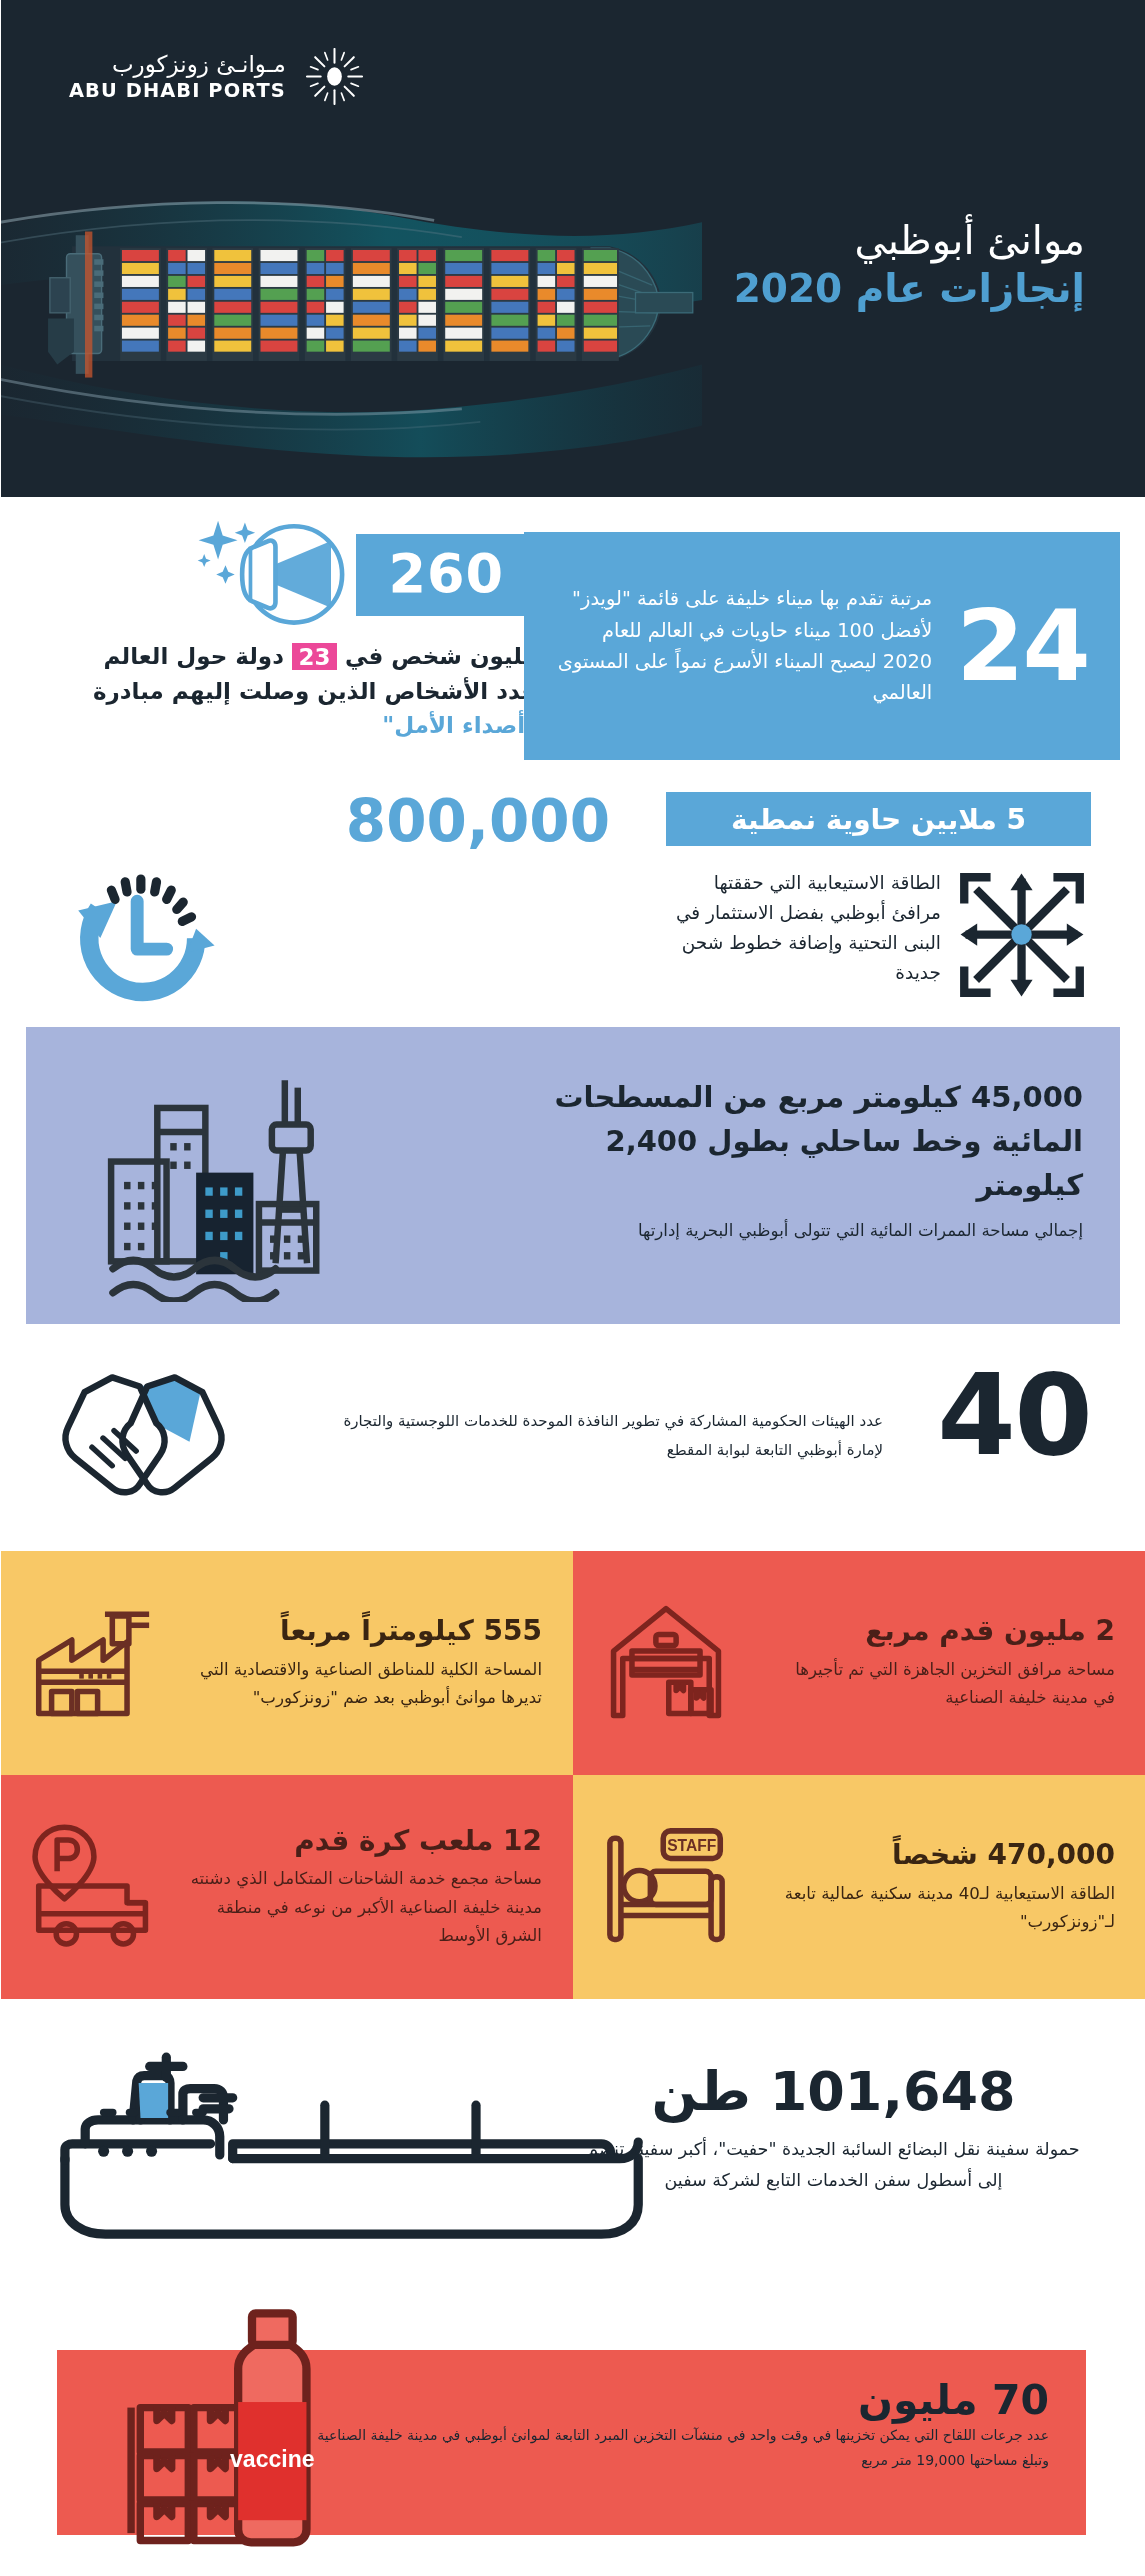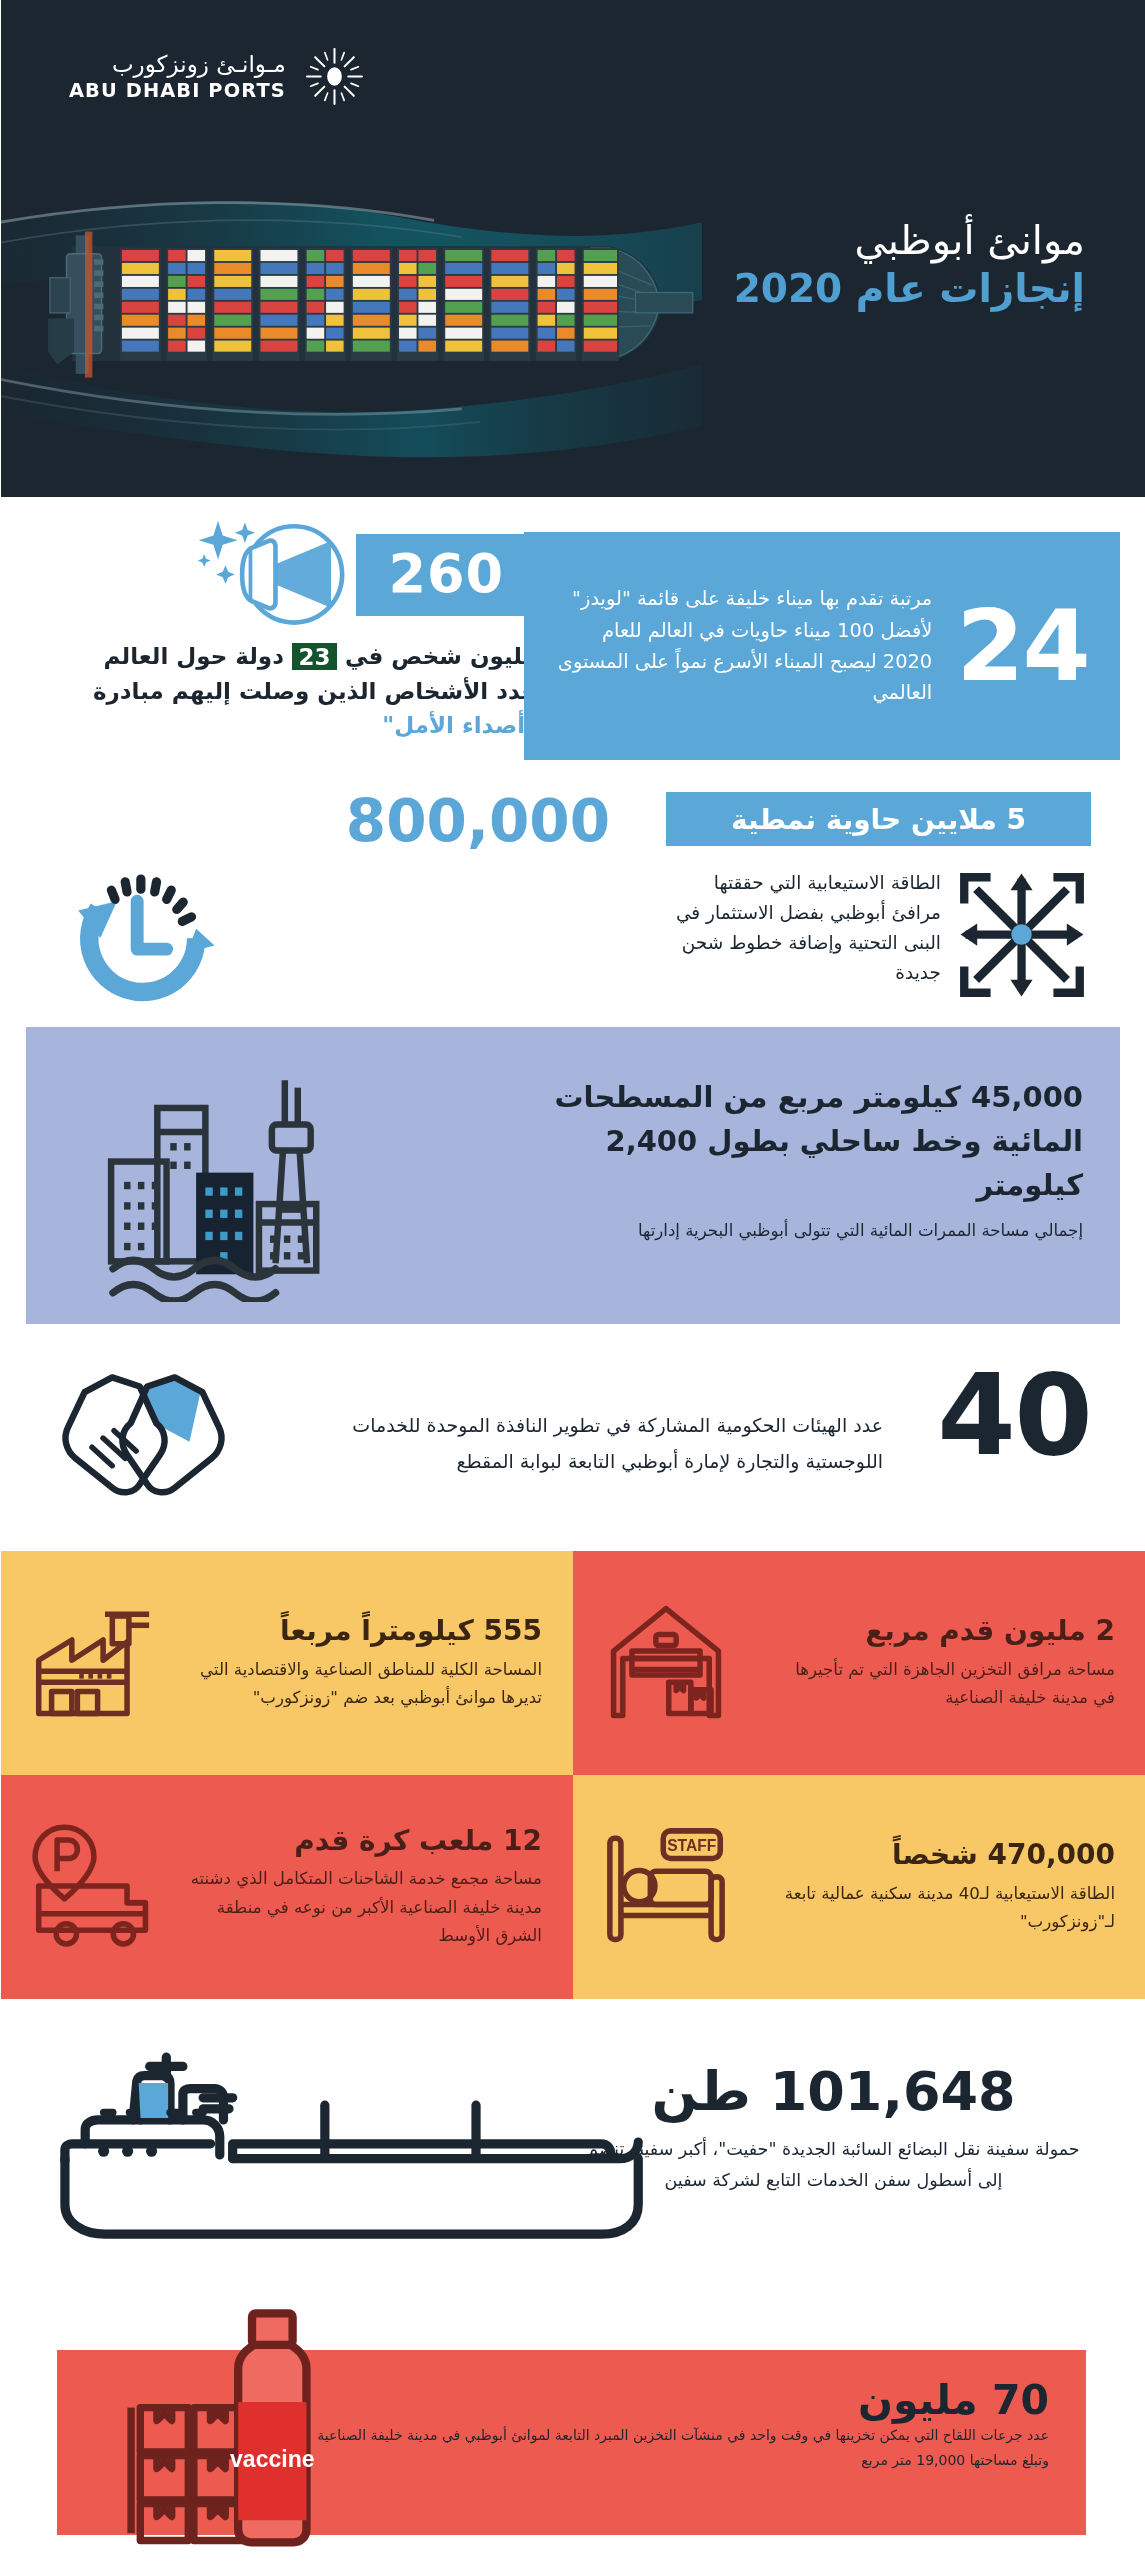--- a/index.html
+++ b/index.html
@@ -40,21 +40,21 @@
   .card24 .desc { color:#fff; font-size:19.4px; line-height:1.62; text-align:right; flex:1 1 auto; }
 
   .block260 { position:absolute; right:609px; left:auto; top:20.3px; width:480px; direction:rtl; text-align:right; }
   .b260-top { display:flex; align-items:flex-start; justify-content:flex-start; }
   .badge260 {
     background:#5aa7d8; color:#fff; font-size:54px; font-weight:800; line-height:1;
     padding:13px 33px 14.8px 33px; margin-top:16.6px; letter-spacing:0.9px;
   }
   .megaphone { width:162px; height:113px; flex:0 0 auto; }
   .b260-desc { font-size:23px; font-weight:700; color:#1b2630; line-height:1.5; margin-top:9.2px; text-align:right; }
-  .inv-num { background:#14532d; color:#fff; padding:0.9px 6.5px; font-weight:800; }
+  .inv-num { background:#ec4899; color:#fff; padding:0.9px 6.5px; font-weight:800; }
   .hl-blue { color:#5aa7d8; }
 
   
   .sec2 { position:absolute; left:0; top:783px; width:1146px; height:249px; }
   .bar5 {
     position:absolute; right:55px; top:9.2px; width:425px; height:54px;
     background:#5aa7d8; color:#fff; font-size:28px; font-weight:700;
     display:flex; align-items:center; justify-content:center; direction:rtl;
   }
   .arrows-icon { position:absolute; right:57px; top:85px; width:134px; height:134px; }
@@ -70,21 +70,21 @@
   .sec3 { position:absolute; left:26px; top:1027px; width:1094px; height:297px; background:#a7b4dc; }
   .s3-text { position:absolute; right:37px; top:48px; width:531px; direction:rtl; text-align:right; }
   .s3-head { color:#1b2630; font-size:29px; font-weight:700; line-height:1.52; }
   .s3-sub  { color:#1b2630; font-size:16.6px; line-height:1.6; margin-top:11px; }
   .city-icon { position:absolute; left:74px; top:44px; width:268px; height:231px; }
 
   
   .sec4 { position:absolute; left:0; top:1350px; width:1146px; height:180px; }
   .num40 { position:absolute; right:55px; top:9.2px; color:#1b2630; font-size:113px; font-weight:800; line-height:1; letter-spacing:-1.8px; }
   .s4-desc { position:absolute; right:263px; top:57px; width:554px; direction:rtl; text-align:right;
-             font-size:19px; line-height:1.9; color:#1b2630; }
+             font-size:15px; line-height:1.9; color:#1b2630; }
   .hands-icon { position:absolute; left:51px; top:20.3px; width:185px; height:138px; }
 
   
   .grid { position:absolute; left:0; top:1551px; width:1146px; height:448px; }
   .cell { position:absolute; width:573px; height:224px; display:flex; align-items:center; direction:rtl; }
   .cell.tl { left:0;     top:0;     background:#f8c866; }
   .cell.tr { left:573px; top:0;   background:#ed5a50;gap:31px; }
   .cell.bl { left:0;     top:224px; background:#ed5a50; }
   .cell.br { left:573px; top:224px; background:#f8c866; }
   .cell .txt { flex:1 1 auto; padding:0 31px 0 7.4px; text-align:right; }

